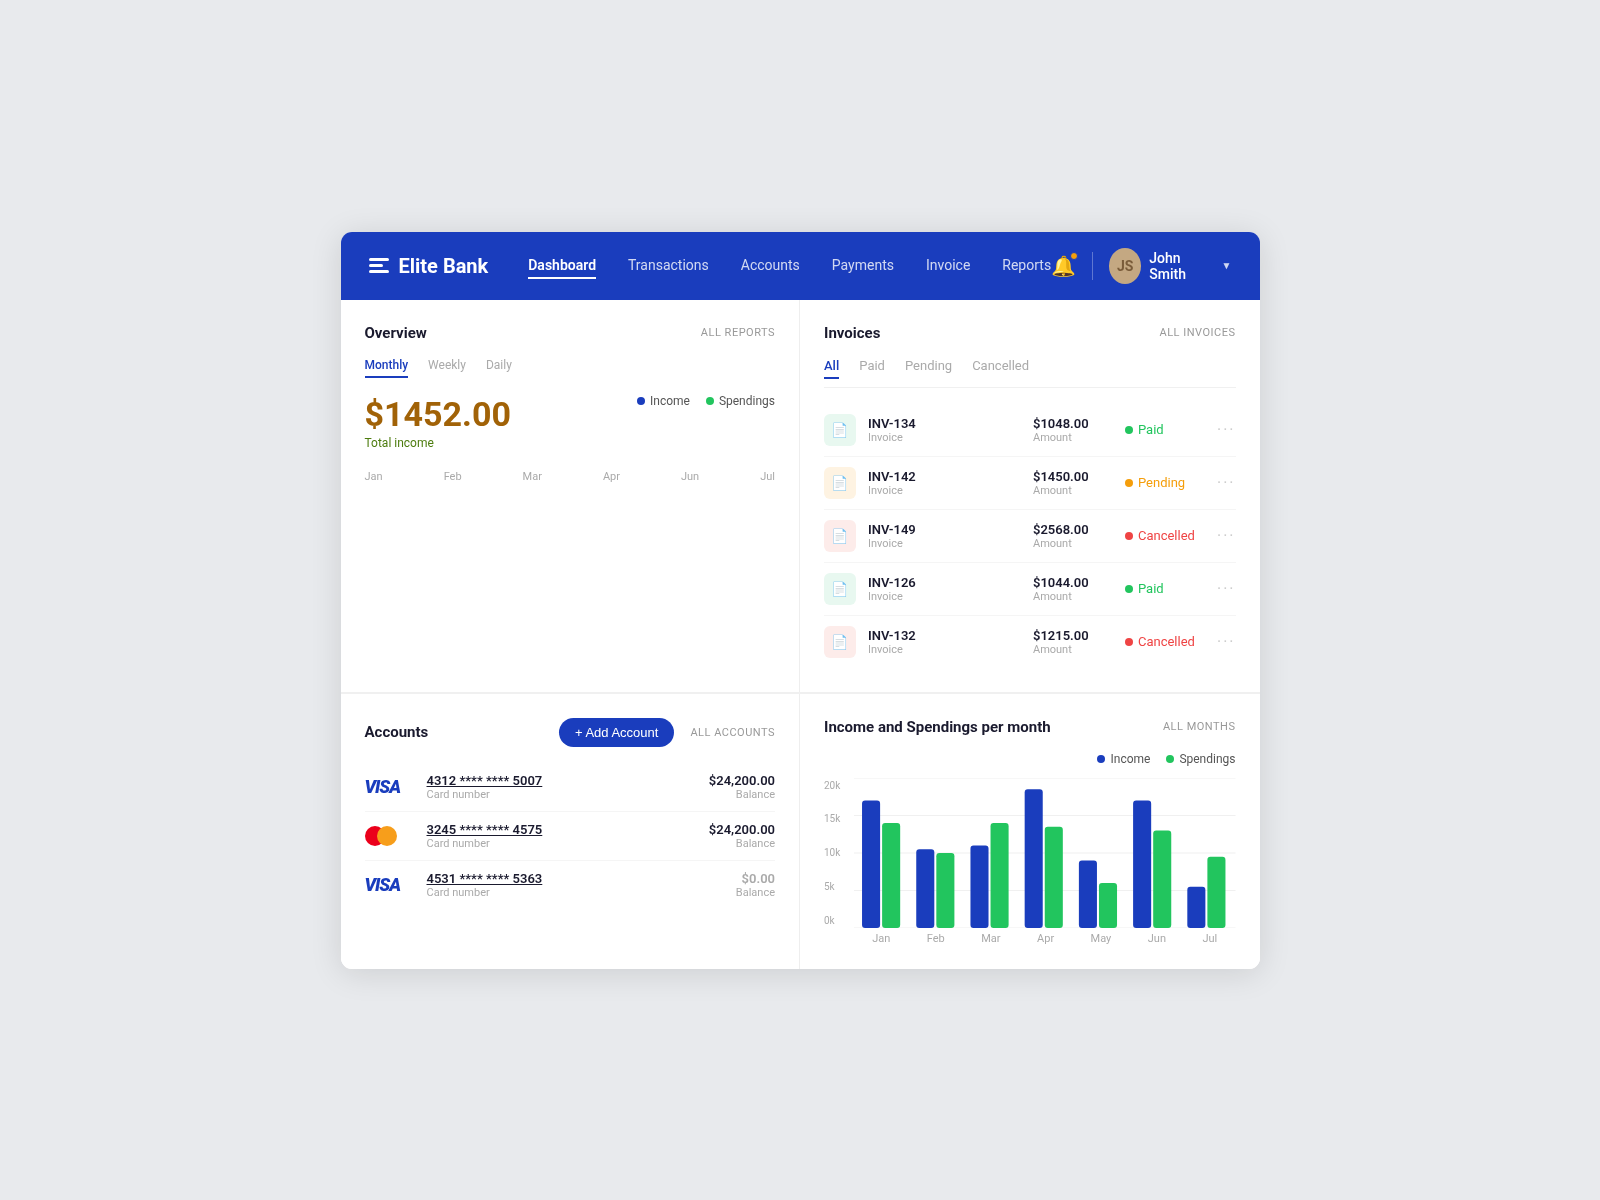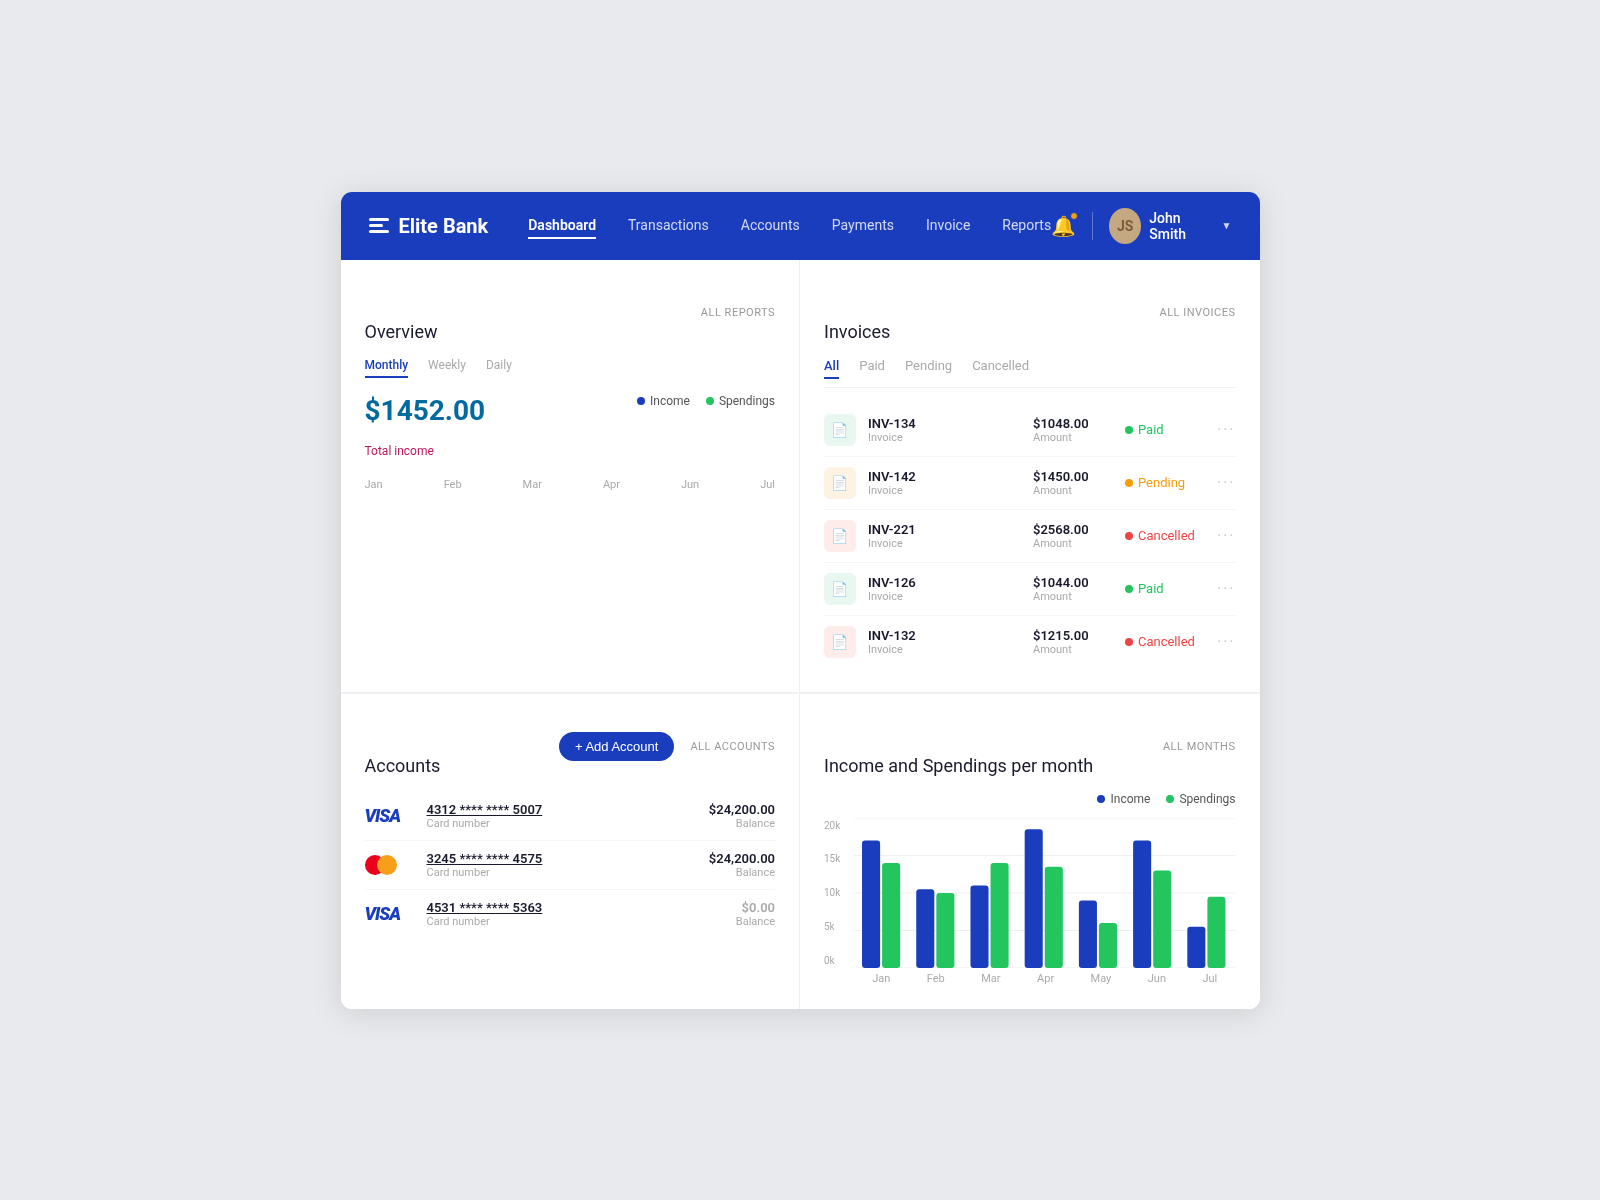--- a/index.html
+++ b/index.html
@@ -125,24 +125,23 @@
     .right-panel { background: #fff; }
 
     
     .section-header {
       display: flex;
       justify-content: space-between;
       align-items: center;
       margin-bottom: 16px;
     }
     .section-title {
-      font-size: 18px;
-      font-weight: 400;
+      font-size: 15px;
+      font-weight: 700;
       color: #1a1a2e;
-      margin-top: 37px;
     }
     .section-link {
       font-size: 11px;
       color: #999;
       text-transform: uppercase;
       letter-spacing: 0.5px;
       cursor: pointer;
     }
 
     
@@ -160,28 +159,28 @@
     }
     .tab-item.active {
       color: #1a3dbd;
       border-bottom: 2px solid #1a3dbd;
       font-weight: 500;
     }
     .total-income {
       margin-bottom: 16px;
     }
     .total-amount {
-      font-size: 28px;
+      font-size: 34px;
       font-weight: 700;
-      color: #0369a1;
+      color: #a16207;
     }
     .total-label {
       font-size: 12px;
-      color: #be185d;
-      margin-top: 17px;
+      color: #4d7c0f;
+      margin-top: 2px;
     }
     .chart-legend {
       display: flex;
       gap: 16px;
       justify-content: flex-end;
       margin-bottom: 8px;
     }
     .legend-item {
       display: flex;
       align-items: center;
@@ -485,21 +484,21 @@
           <div class="inv-status status-pending">
             <span class="status-dot dot-orange"></span>
             <span>Pending</span>
           </div>
           <span class="inv-more">···</span>
         </div>
 
         <div class="invoice-row">
           <div class="inv-icon red">📄</div>
           <div class="inv-id">
-            <div class="inv-number">INV-221</div>
+            <div class="inv-number">INV-149</div>
             <div class="inv-sublabel">Invoice</div>
           </div>
           <div class="inv-amount-col">
             <div class="inv-amount">$2568.00</div>
             <div class="inv-amountlabel">Amount</div>
           </div>
           <div class="inv-status status-cancelled">
             <span class="status-dot dot-red"></span>
             <span>Cancelled</span>
           </div>

